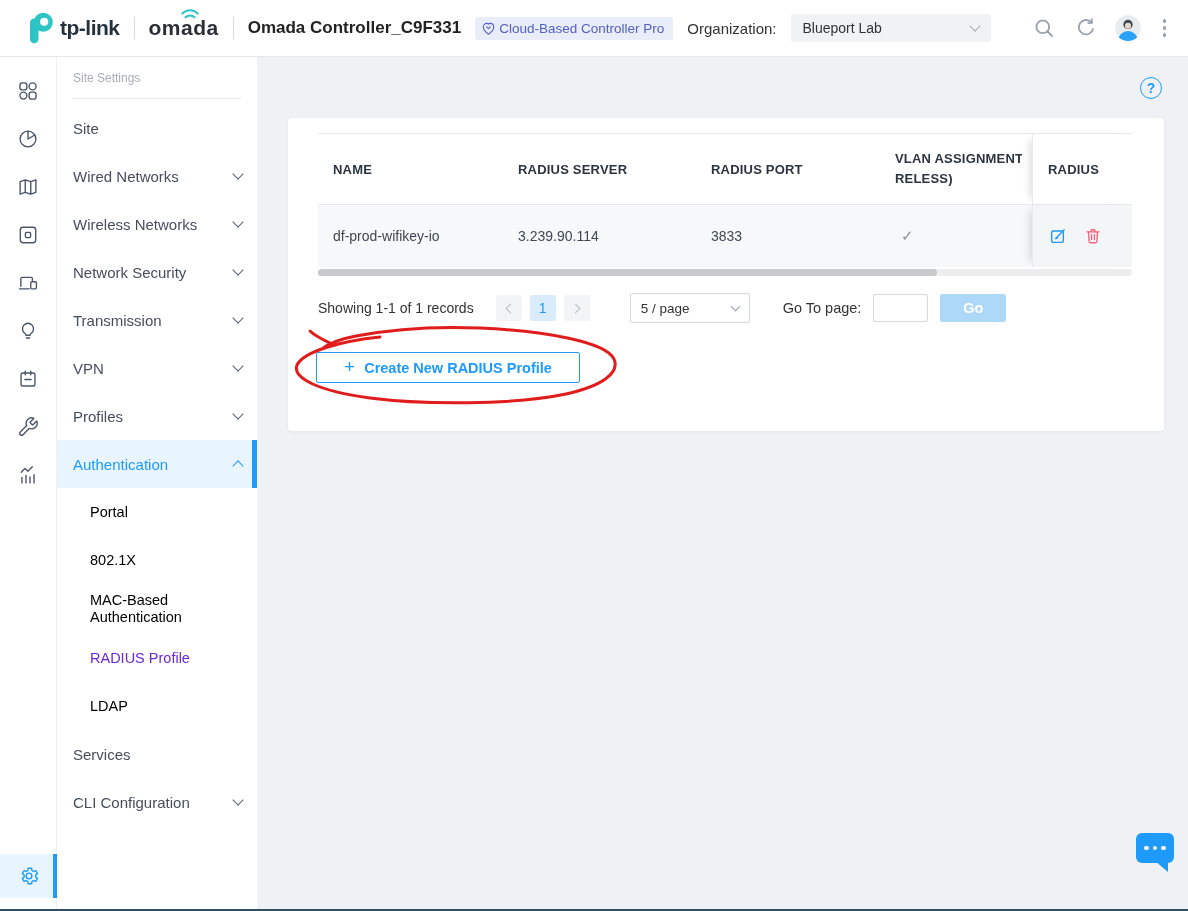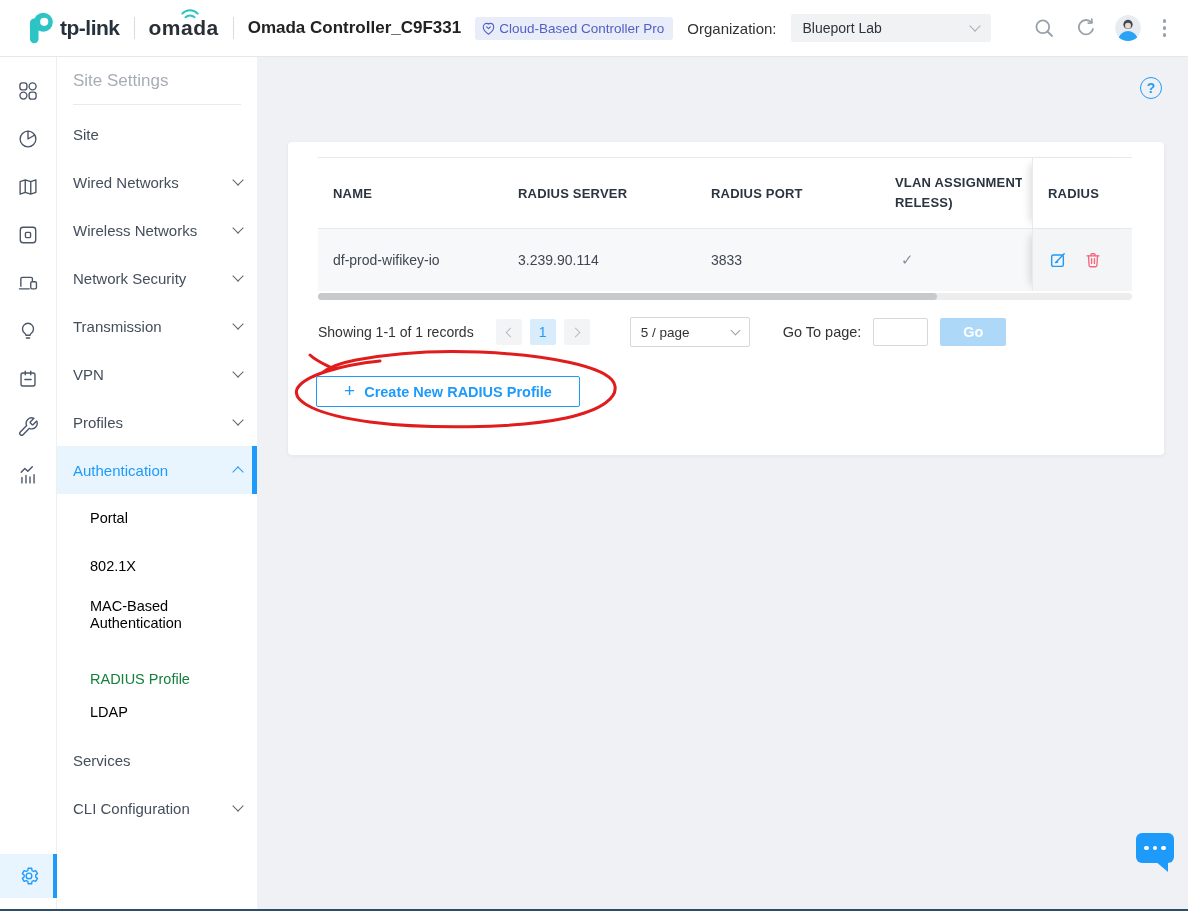--- a/index.html
+++ b/index.html
@@ -42,39 +42,39 @@
   .rail-icon svg { width:22px; height:22px; stroke:#4a5568; stroke-width:1.5; fill:none;
                    stroke-linecap:round; stroke-linejoin:round; }
   .gear-cell { position:absolute; left:0; bottom:11px; width:57px; height:44px; background:#e8f5fe;
                display:flex; align-items:center; justify-content:center; cursor:pointer; }
   .gear-cell::after { content:""; position:absolute; right:0; top:0; width:4px; height:100%; background:#1e9bfa; }
   .gear-cell svg { width:22px; height:22px; stroke:#1e9bfa; stroke-width:1.5; fill:none;
                    stroke-linecap:round; stroke-linejoin:round; }
 
   
   .sidebar { position:absolute; left:57px; top:57px; width:200px; height:852px; background:#fff; z-index:3; }
-  .section-title { padding:14px 16px 0; font-size:17px; color:#a7adb5; }
+  .section-title { padding:14px 16px 0; font-size:12px; color:#a7adb5; }
   .section-divider { height:1px; background:#e8eaec; margin:13px 16px 0; }
   .nav { margin-top:5px; }
   .nav-item { height:48px; display:flex; align-items:center; justify-content:space-between;
               padding:0 15px 0 16px; font-size:15px; color:#454e5c; cursor:pointer; position:relative; }
   .nav-item.active { background:#e8f5fe; color:#1e9bfa; }
   .nav-item.active::after { content:""; position:absolute; right:-0px; top:0; width:5px; height:100%; background:#1e9bfa; }
   .sub-item { min-height:48px; display:flex; align-items:center; padding:0 15px 0 33px;
               font-size:14.5px; color:#000000; cursor:pointer; line-height:1.15; }
   .sub-item.tall { min-height:50px; padding-top:4px; padding-bottom:4px; }
-  .sub-item.active-link { color:#15803d;align-items:flex-end; }
+  .sub-item.active-link { color:#6d28d9; }
 
   
   .content { position:absolute; left:257px; top:57px; width:931px; height:852px; background:#eff1f5; }
   .help-icon { position:absolute; top:20px; right:26px; width:22px; height:22px; border:1.6px solid #1e9bfa;
                border-radius:50%; color:#1e9bfa; font-size:14px; font-weight:bold; display:flex;
                align-items:center; justify-content:center; cursor:pointer; }
   .card { position:absolute; left:31px; top:61px; width:876px; height:313px; background:#fff;
-          border-radius:4px; box-shadow:0 1px 4px rgba(20,30,50,0.06);margin-top:24px; }
+          border-radius:4px; box-shadow:0 1px 4px rgba(20,30,50,0.06); }
 
   .table-wrap { margin:15px 32px 0 30px; width:814px; position:relative; }
   .thead { display:flex; align-items:center; min-height:72px; border-top:1px solid #e7e9eb;
            border-bottom:1px solid #e7e9eb; background:#fff; }
   .trow { display:flex; align-items:center; height:62px; background:#f7f8fa; }
   .th { font-size:13px; font-weight:bold; color:#2b3441; letter-spacing:0.2px; padding:0 10px 0 15px; }
   .td { font-size:14px; color:#3f4754; padding:0 10px 0 15px; }
   .col-name { width:185px; } .col-server { width:193px; } .col-port { width:184px; }
   .col-vlan { width:152px; overflow:hidden; }
   .col-vlan .hline { white-space:nowrap; overflow:hidden; display:block; line-height:1.55; }

